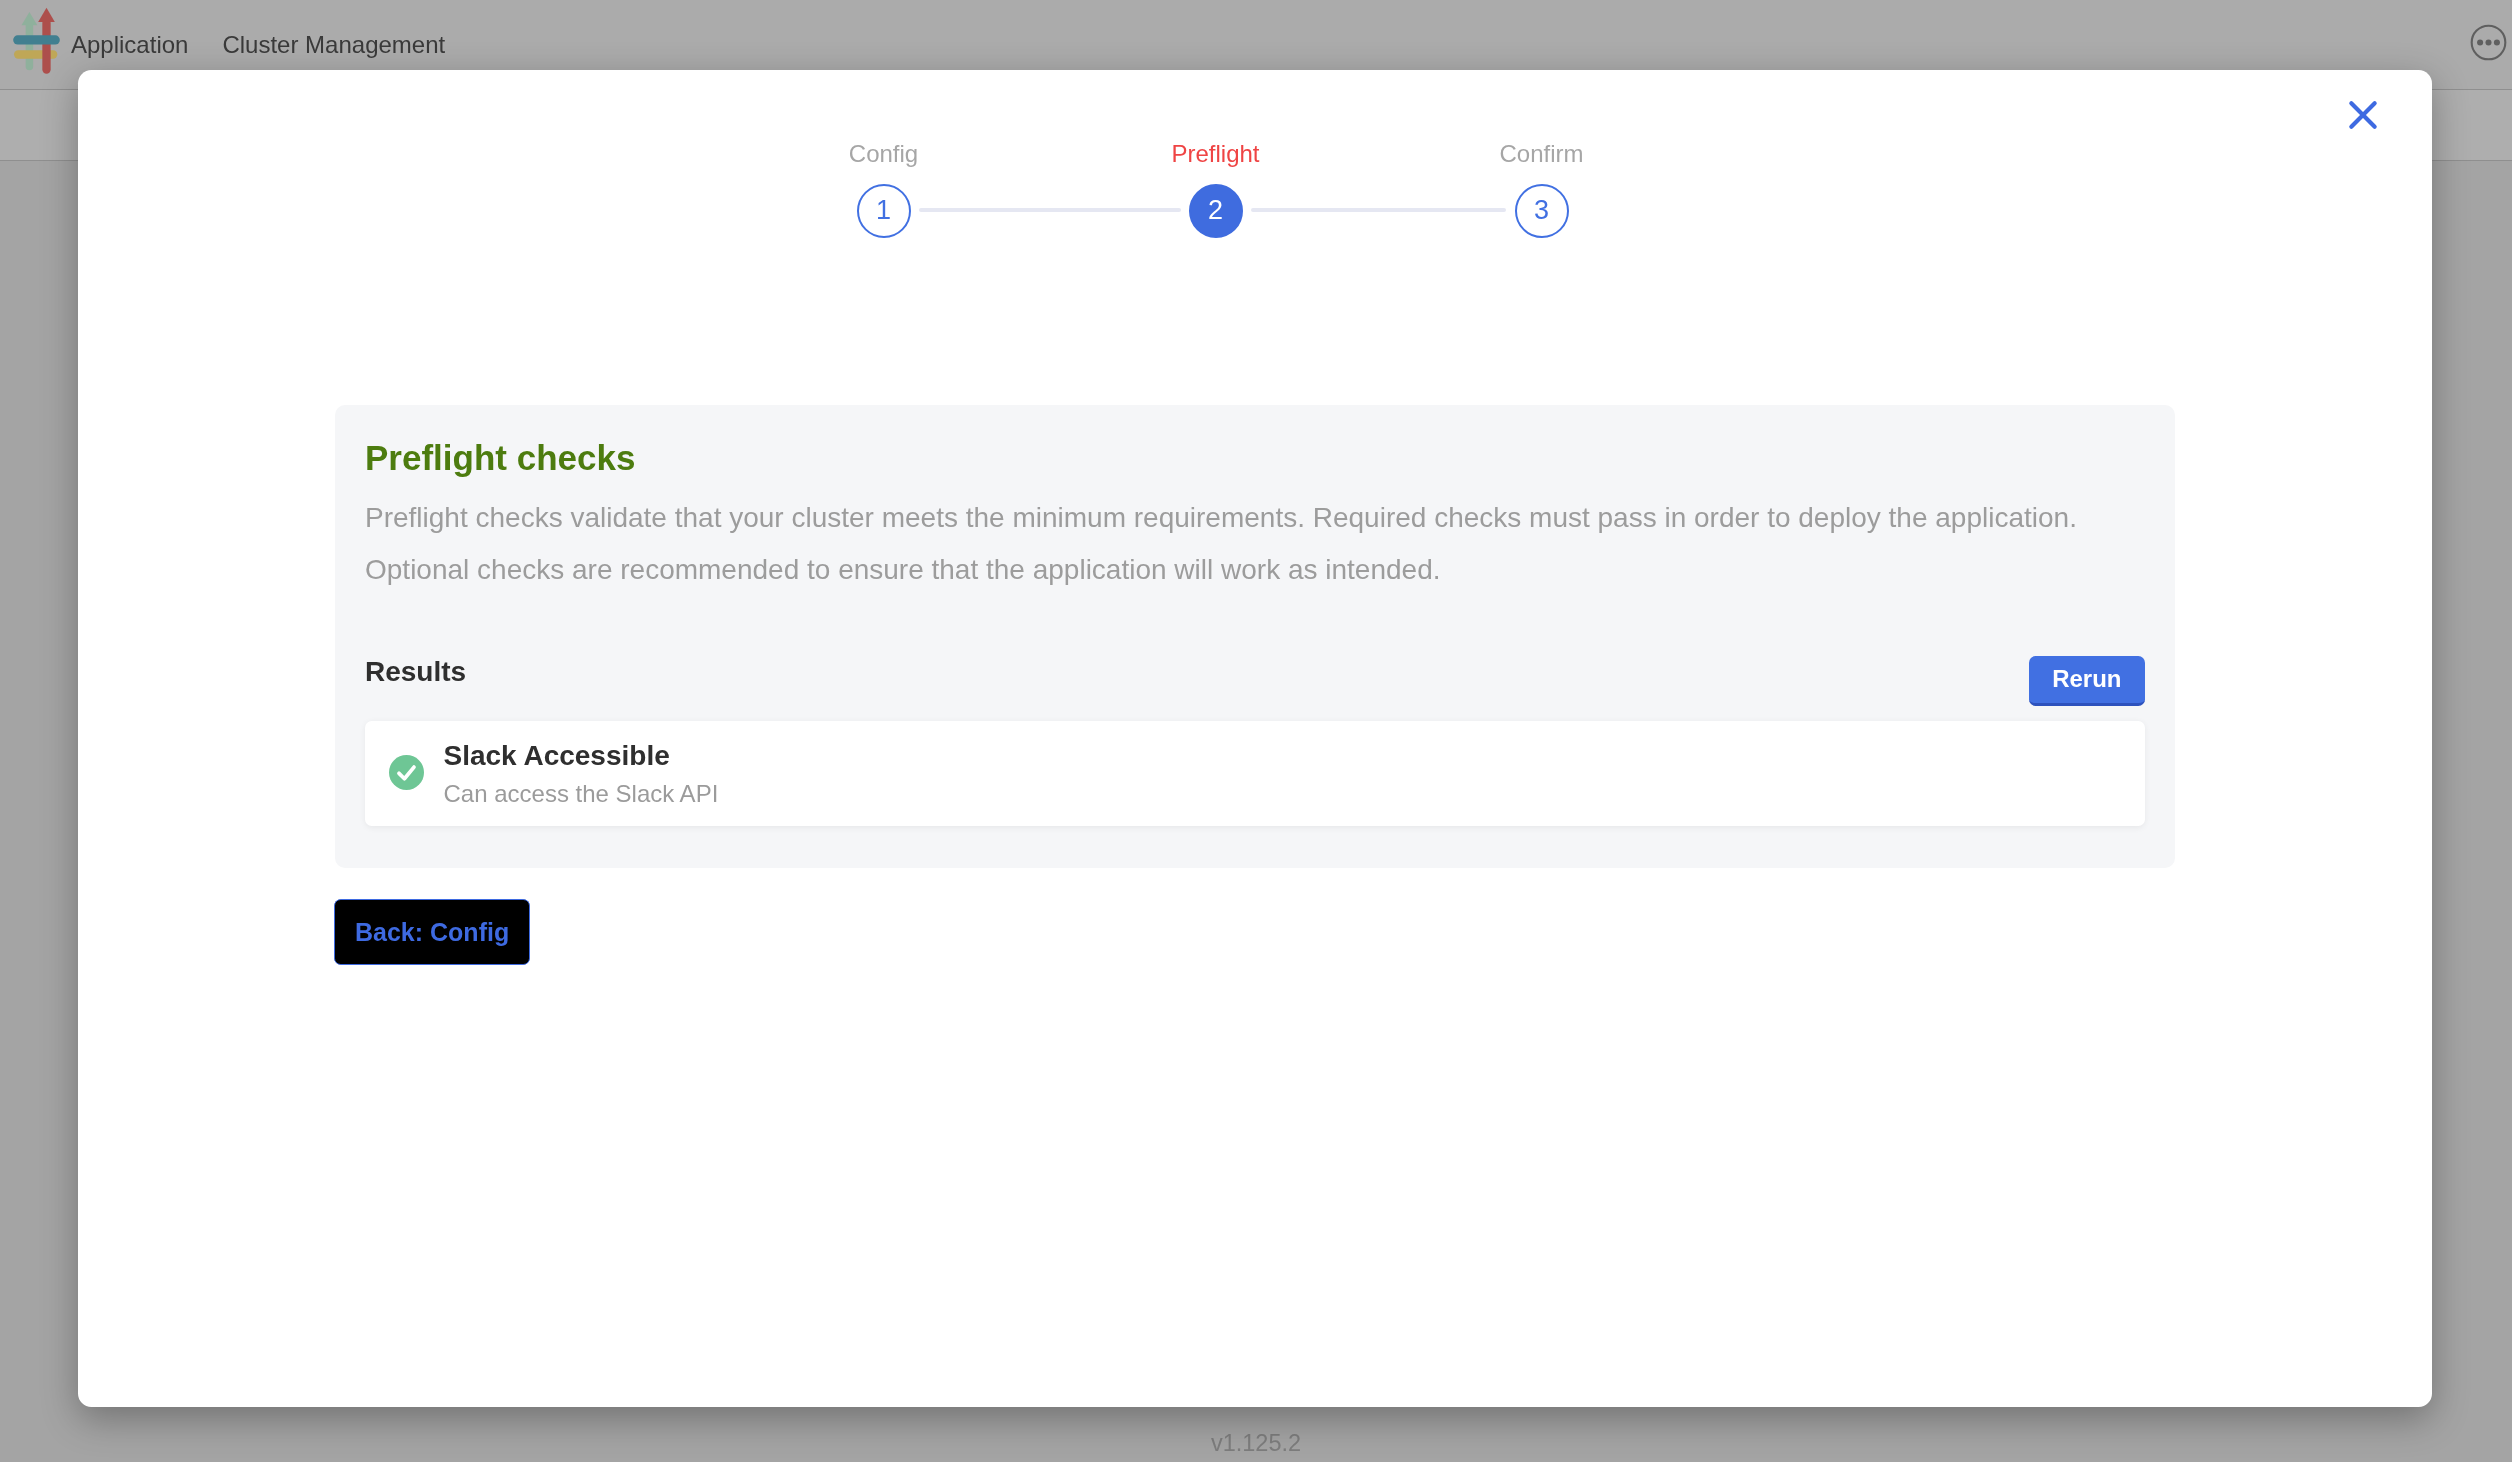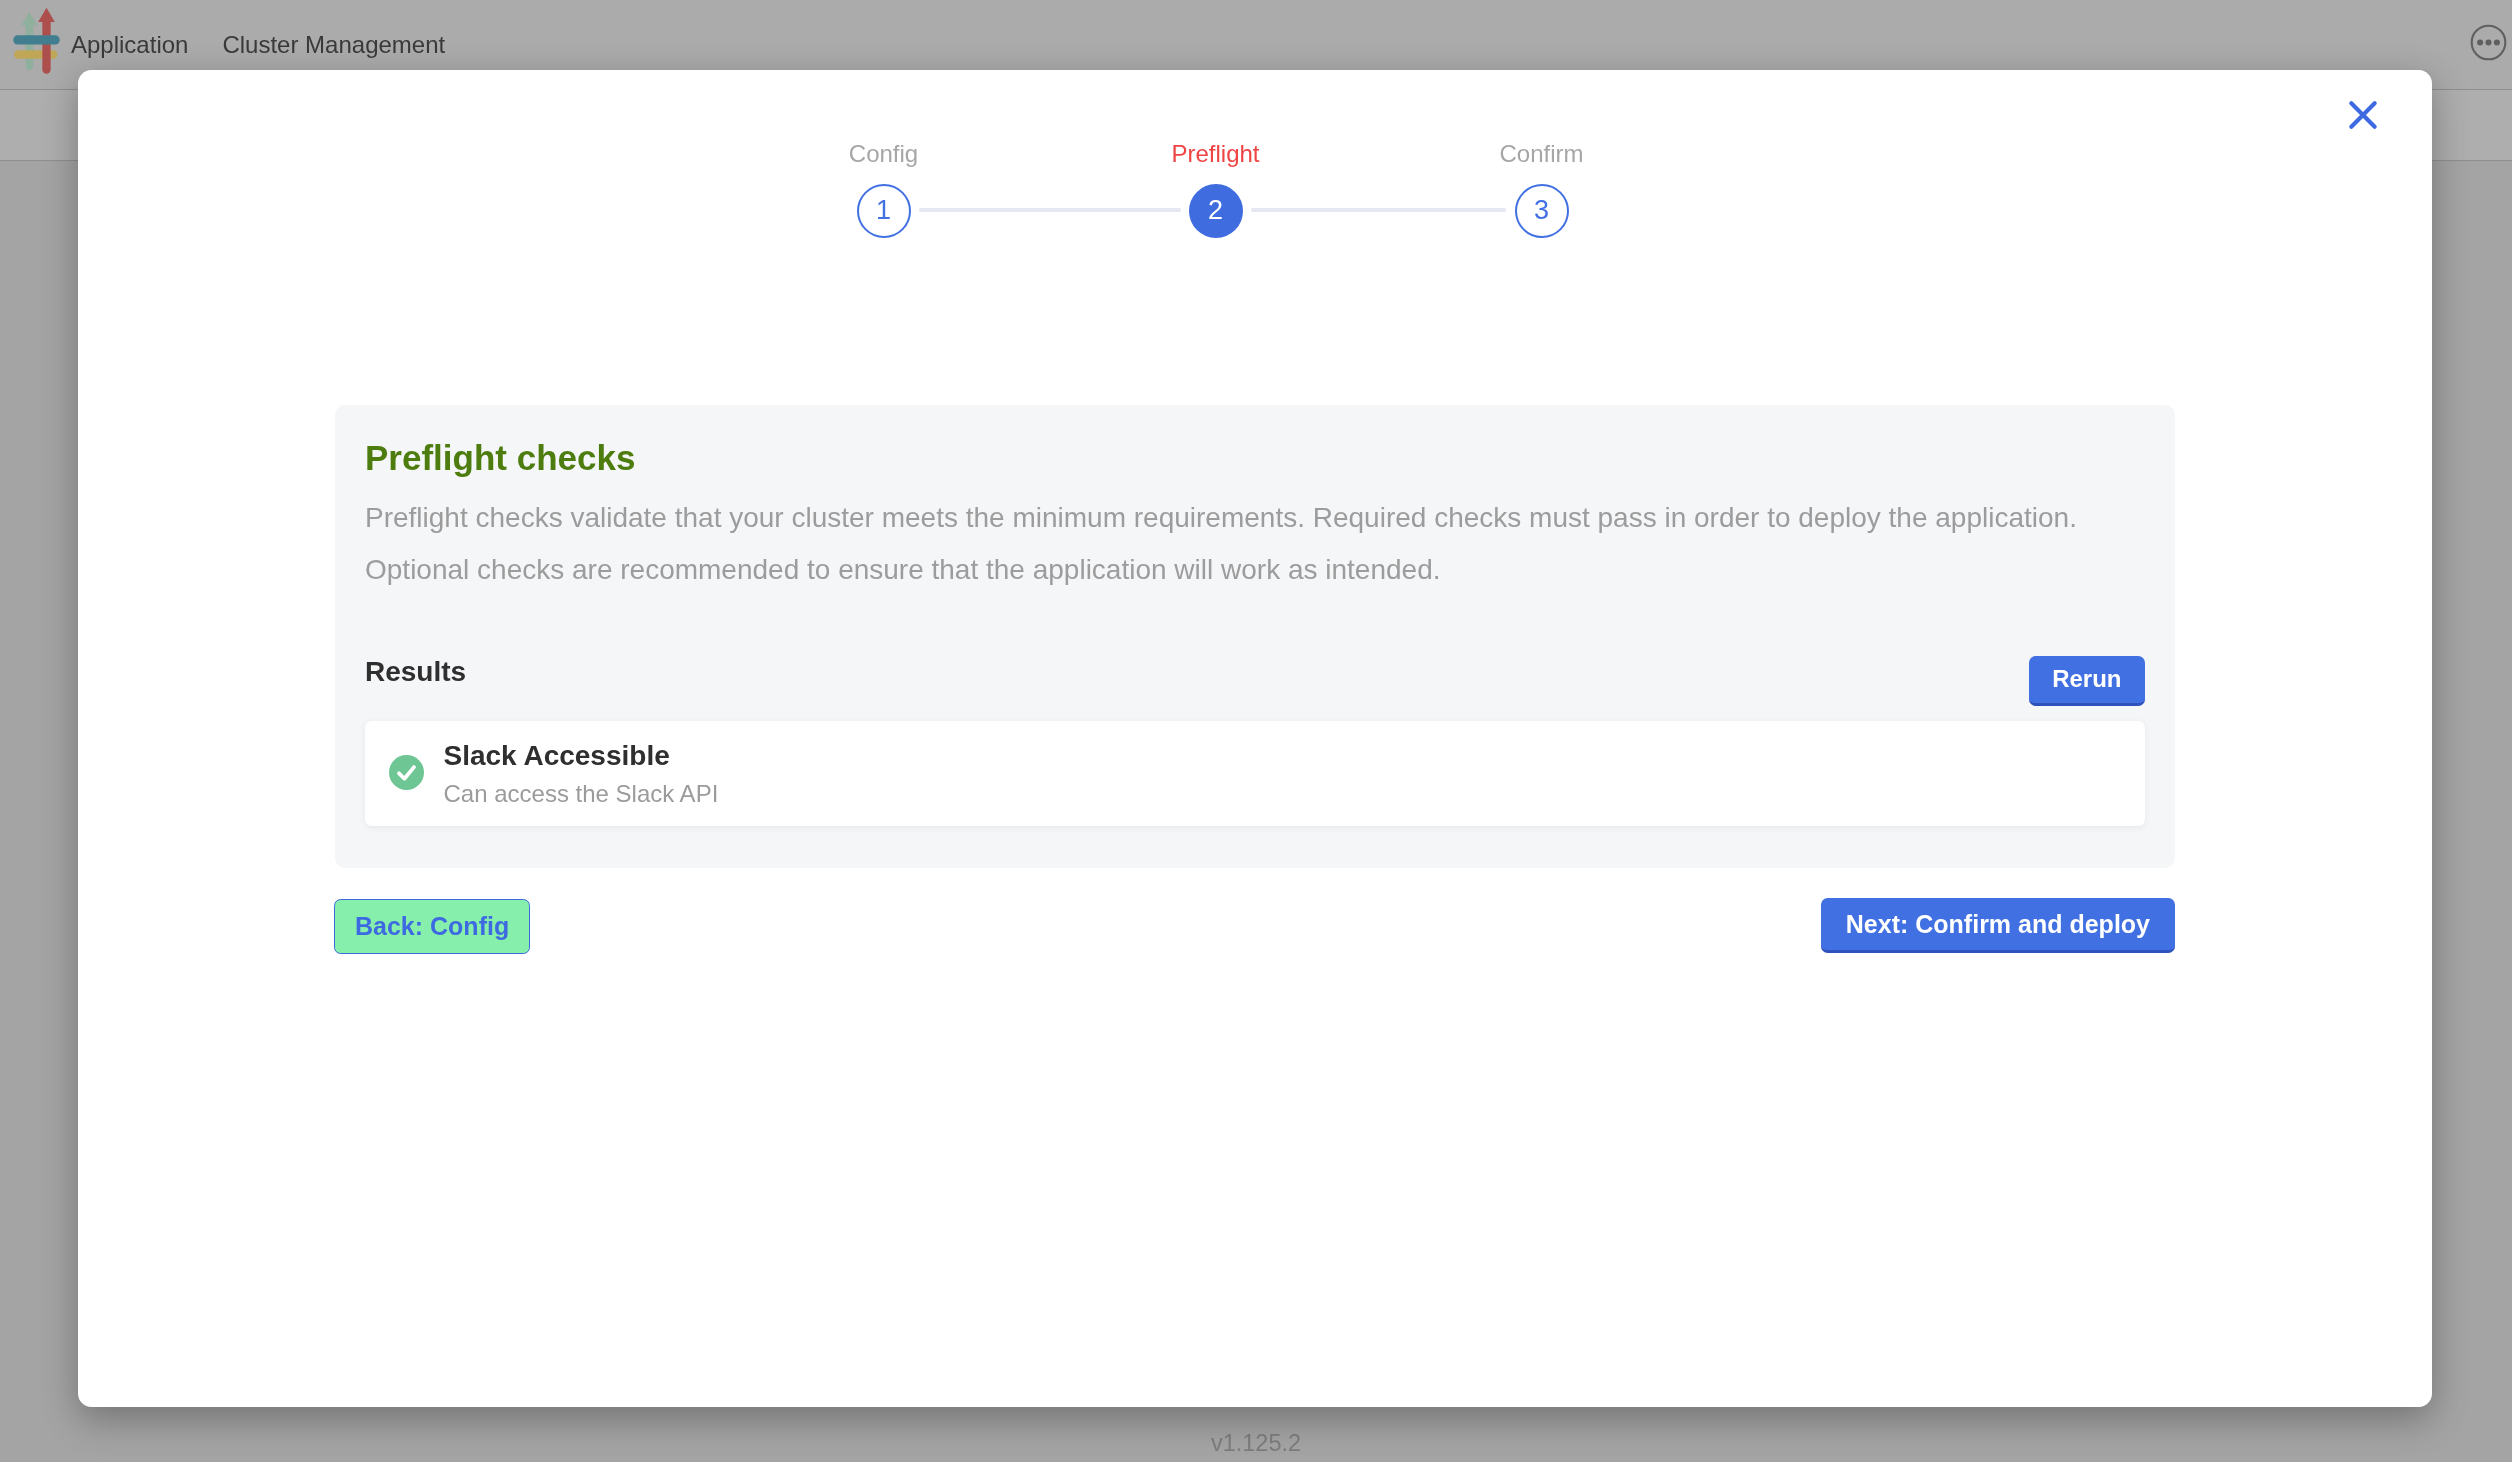--- a/index.html
+++ b/index.html
@@ -49,21 +49,21 @@
                border:none; border-bottom:3.4px solid #2d52bd; border-radius:6.7px; cursor:pointer;
                font-family:inherit; }
   .check-card { margin-top:15px; min-height:99px; background:#ffffff; border-radius:6.7px;
                 box-shadow:0 1.7px 6.7px rgba(0,0,0,0.06); padding:17px 23.5px; display:flex; gap:20px;
                 align-items:center; }
   .check-icon-wrap { margin-top:1.7px; flex:0 0 auto; }
   .check-title { font-size:28px; font-weight:bold; color:#2f2f2f; line-height:35px; }
   .check-detail { margin-top:6.7px; font-size:24px; color:#9b9b9b; line-height:30px; }
 
   
-  .back-btn { position:absolute; left:256px; top:829px; height:55px; padding:0 20px; background:#86efac;
+  .back-btn { position:absolute; left:256px; top:829px; height:66px; padding:0 20px; background:#000000;
               border:1.7px solid #3e6ae1; border-radius:6.7px; color:#3e6ae1; font-size:25px; font-weight:bold;
               cursor:pointer; font-family:inherit; }
   .next-btn { position:absolute; right:257px; top:828px; height:55px; padding:0 25px; background:#4170e2;
               border:none; border-bottom:3.4px solid #2d52bd; border-radius:6.7px; color:#ffffff; font-size:25px;
               font-weight:bold; cursor:pointer; font-family:inherit; }
 </style>
 </head>
 <body>
 
 <div class="screen">
@@ -143,17 +143,16 @@
           </svg>
         </div>
         <div>
           <div class="check-title">Slack Accessible</div>
           <div class="check-detail">Can access the Slack API</div>
         </div>
       </div>
     </div>
 
     <button class="back-btn">Back: Config</button>
-    <button class="next-btn">Next: Confirm and deploy</button>
   </div>
 
 </div>
 
 
 </body></html>

